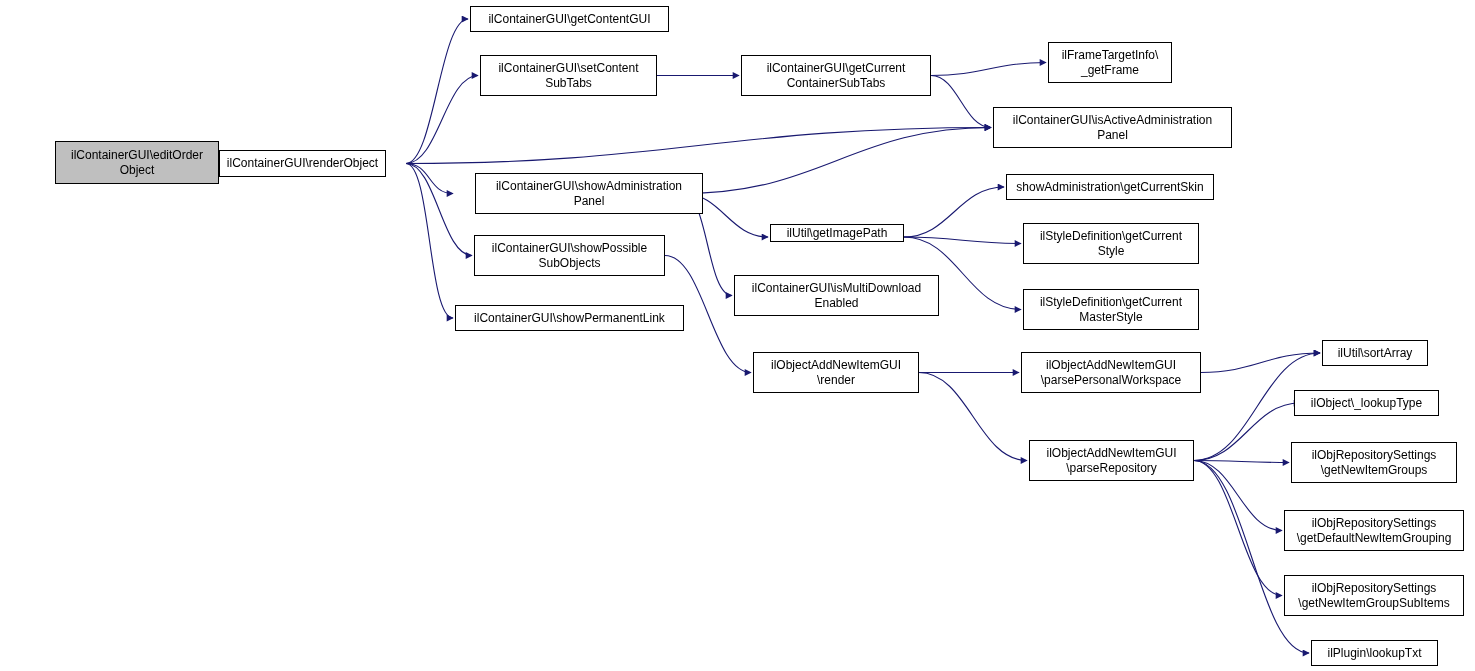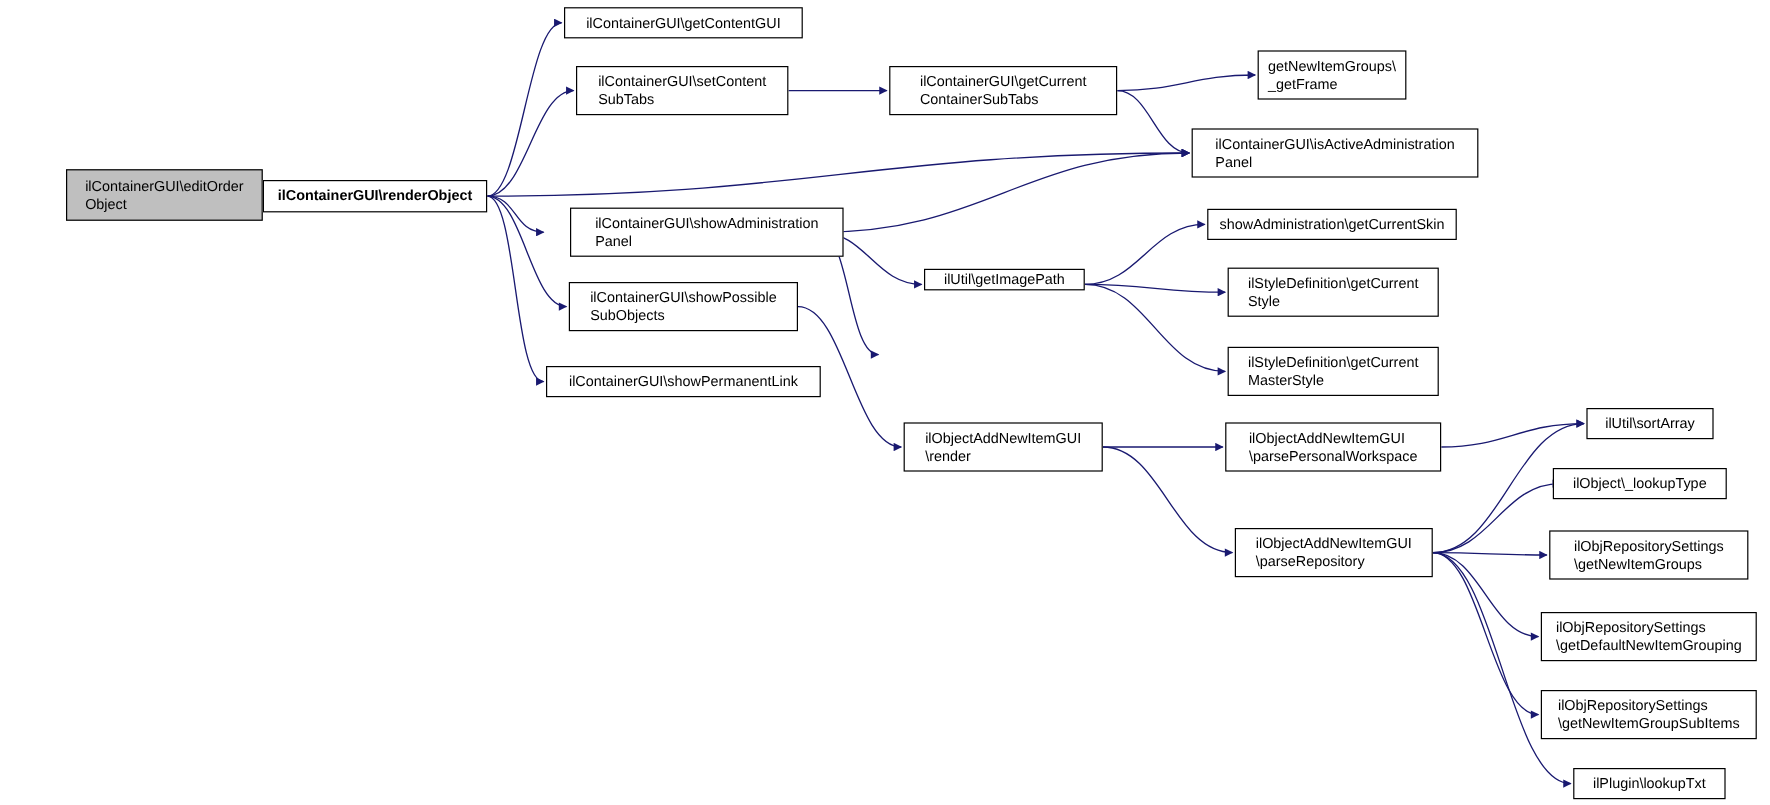--- a/index.html
+++ b/index.html
@@ -28,21 +28,21 @@
   }
   .node {
     position: absolute;
     box-sizing: border-box;
     border: 1px solid var(--node-border, #000000);
     background: var(--node-fill, #ffffff);
     color: #000000;
     display: flex;
     align-items: center;
     justify-content: center;
-    text-align: left;
+    text-align: center;
     font-size: 12px;
     line-height: 15px;
     white-space: pre-line;
     cursor: pointer;
     z-index: 2;
   }
   .node.highlight {
     background: var(--highlight-fill, #bfbfbf);
     cursor: default;
     margin-left: 48px;
@@ -82,36 +82,38 @@
         <path d="M1194,460.5 C1250.7,460.5 1263.3,353 1320,353" class="edge" stroke="#191970" marker-end="url(#arrowhead)"></path>
         <path d="M1194,460.5 C1241.7,460.5 1252.3,403 1300,403" class="edge" stroke="#191970" marker-end="url(#arrowhead)"></path>
         <path d="M1194,460.5 C1236.75,460.5 1246.25,462.5 1289,462.5" class="edge" stroke="#191970" marker-end="url(#arrowhead)"></path>
         <path d="M1194,460.5 C1233.6,460.5 1242.4,530.5 1282,530.5" class="edge" stroke="#191970" marker-end="url(#arrowhead)"></path>
         <path d="M1194,460.5 C1233.6,460.5 1242.4,595.5 1282,595.5" class="edge" stroke="#191970" marker-end="url(#arrowhead)"></path>
         <path d="M1194,460.5 C1245.75,460.5 1257.25,653 1309,653" class="edge" stroke="#191970" marker-end="url(#arrowhead)"></path>
       </g>
   </svg>
 <div class="node highlight" style="left: 7px; top: 141px; width: 164px; height: 43px;">ilContainerGUI\editOrder
 Object</div>
-    <div class="node" style="left: 219px; top: 150px; width: 187px; height: 27px; font-weight: bold;">ilContainerGUI\renderObject</div>
+    <div class="node" style="left: 219px; top: 150px; width: 167px; height: 27px;">ilContainerGUI\renderObject</div>
     <div class="node" style="left: 470px; top: 6px; width: 199px; height: 26px;">ilContainerGUI\getContentGUI</div>
     <div class="node" style="left: 480px; top: 55px; width: 177px; height: 41px;">ilContainerGUI\setContent
 SubTabs</div>
     <div class="node" style="left: 741px; top: 55px; width: 190px; height: 41px;">ilContainerGUI\getCurrent
 ContainerSubTabs</div>
-    <div class="node" style="left: 1048px; top: 42px; width: 124px; height: 41px;">getNewItemGroups\
+    <div class="node" style="left: 1048px; top: 42px; width: 124px; height: 41px;">ilFrameTargetInfo\
 _getFrame</div>
     <div class="node" style="left: 993px; top: 107px; width: 239px; height: 41px;">ilContainerGUI\isActiveAdministration
 Panel</div>
     <div class="node" style="left: 475px; top: 173px; width: 228px; height: 41px;">ilContainerGUI\showAdministration
 Panel</div>
     <div class="node" style="left: 1006px; top: 174px; width: 208px; height: 26px;">showAdministration\getCurrentSkin</div>
     <div class="node" style="left: 770px; top: 224px; width: 134px; height: 18px;">ilUtil\getImagePath</div>
     <div class="node" style="left: 1023px; top: 223px; width: 176px; height: 41px;">ilStyleDefinition\getCurrent
 Style</div>
+    <div class="node" style="left: 734px; top: 275px; width: 205px; height: 41px;">ilContainerGUI\isMultiDownload
+Enabled</div>
     <div class="node" style="left: 1023px; top: 289px; width: 176px; height: 41px;">ilStyleDefinition\getCurrent
 MasterStyle</div>
     <div class="node" style="left: 474px; top: 235px; width: 191px; height: 41px;">ilContainerGUI\showPossible
 SubObjects</div>
     <div class="node" style="left: 455px; top: 305px; width: 229px; height: 26px;">ilContainerGUI\showPermanentLink</div>
     <div class="node" style="left: 753px; top: 352px; width: 166px; height: 41px;">ilObjectAddNewItemGUI
 \render</div>
     <div class="node" style="left: 1021px; top: 352px; width: 180px; height: 41px;">ilObjectAddNewItemGUI
 \parsePersonalWorkspace</div>
     <div class="node" style="left: 1322px; top: 340px; width: 106px; height: 26px;">ilUtil\sortArray</div>

